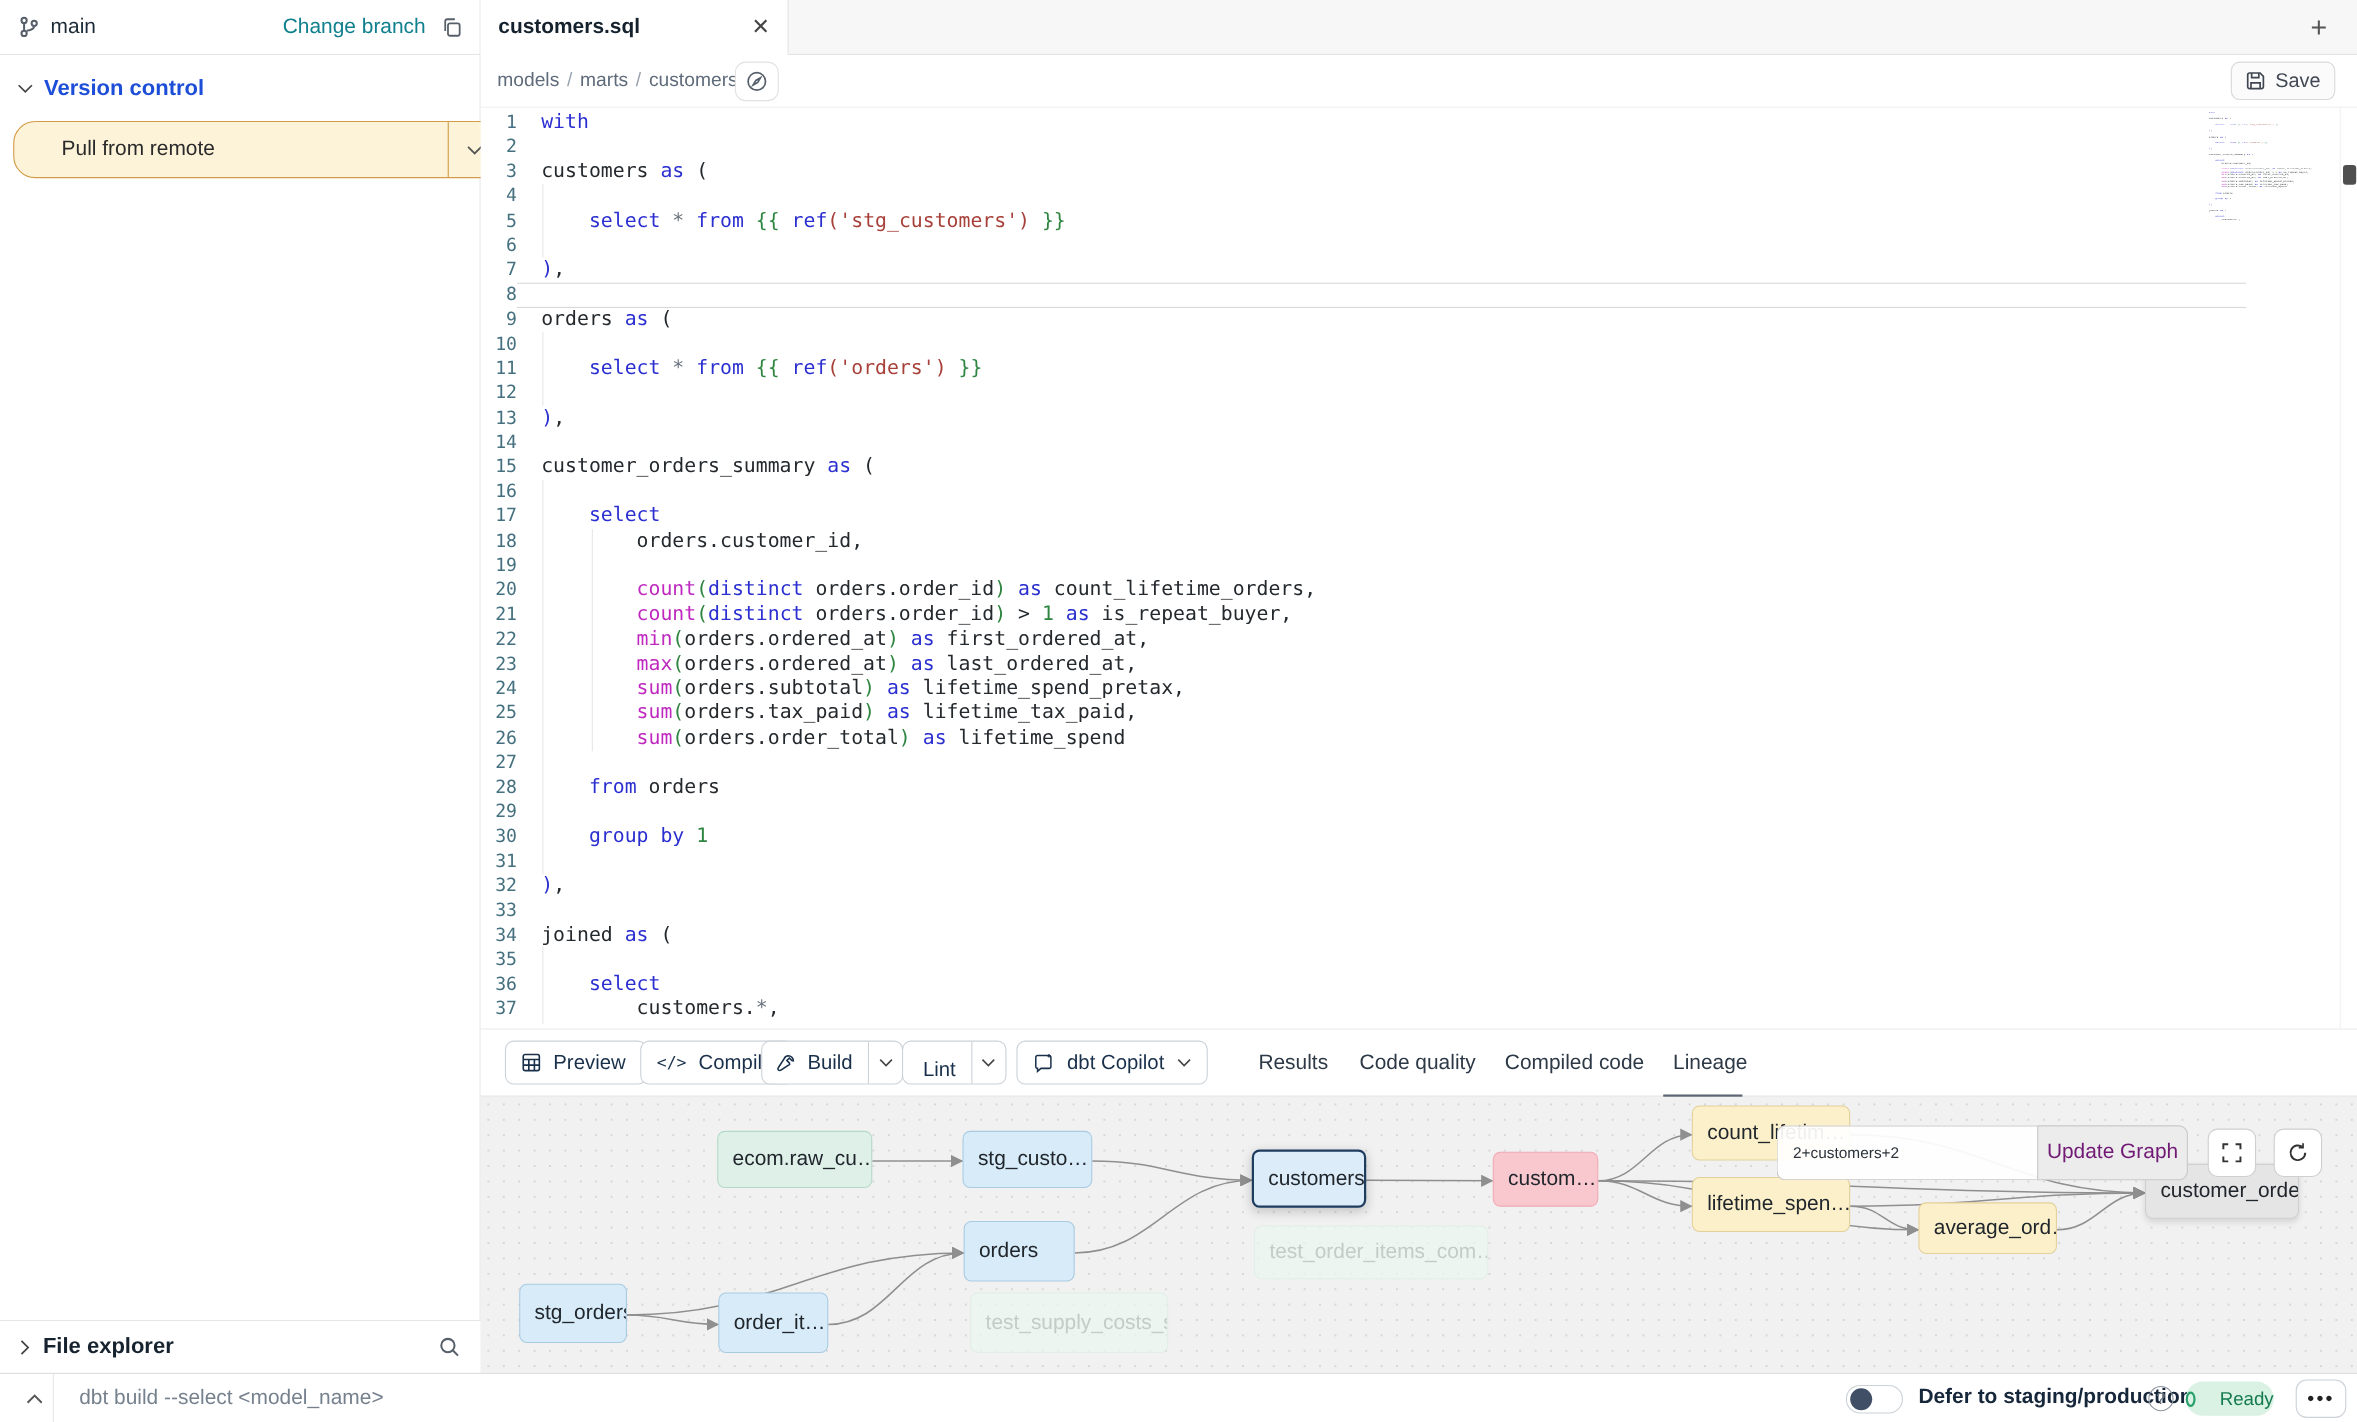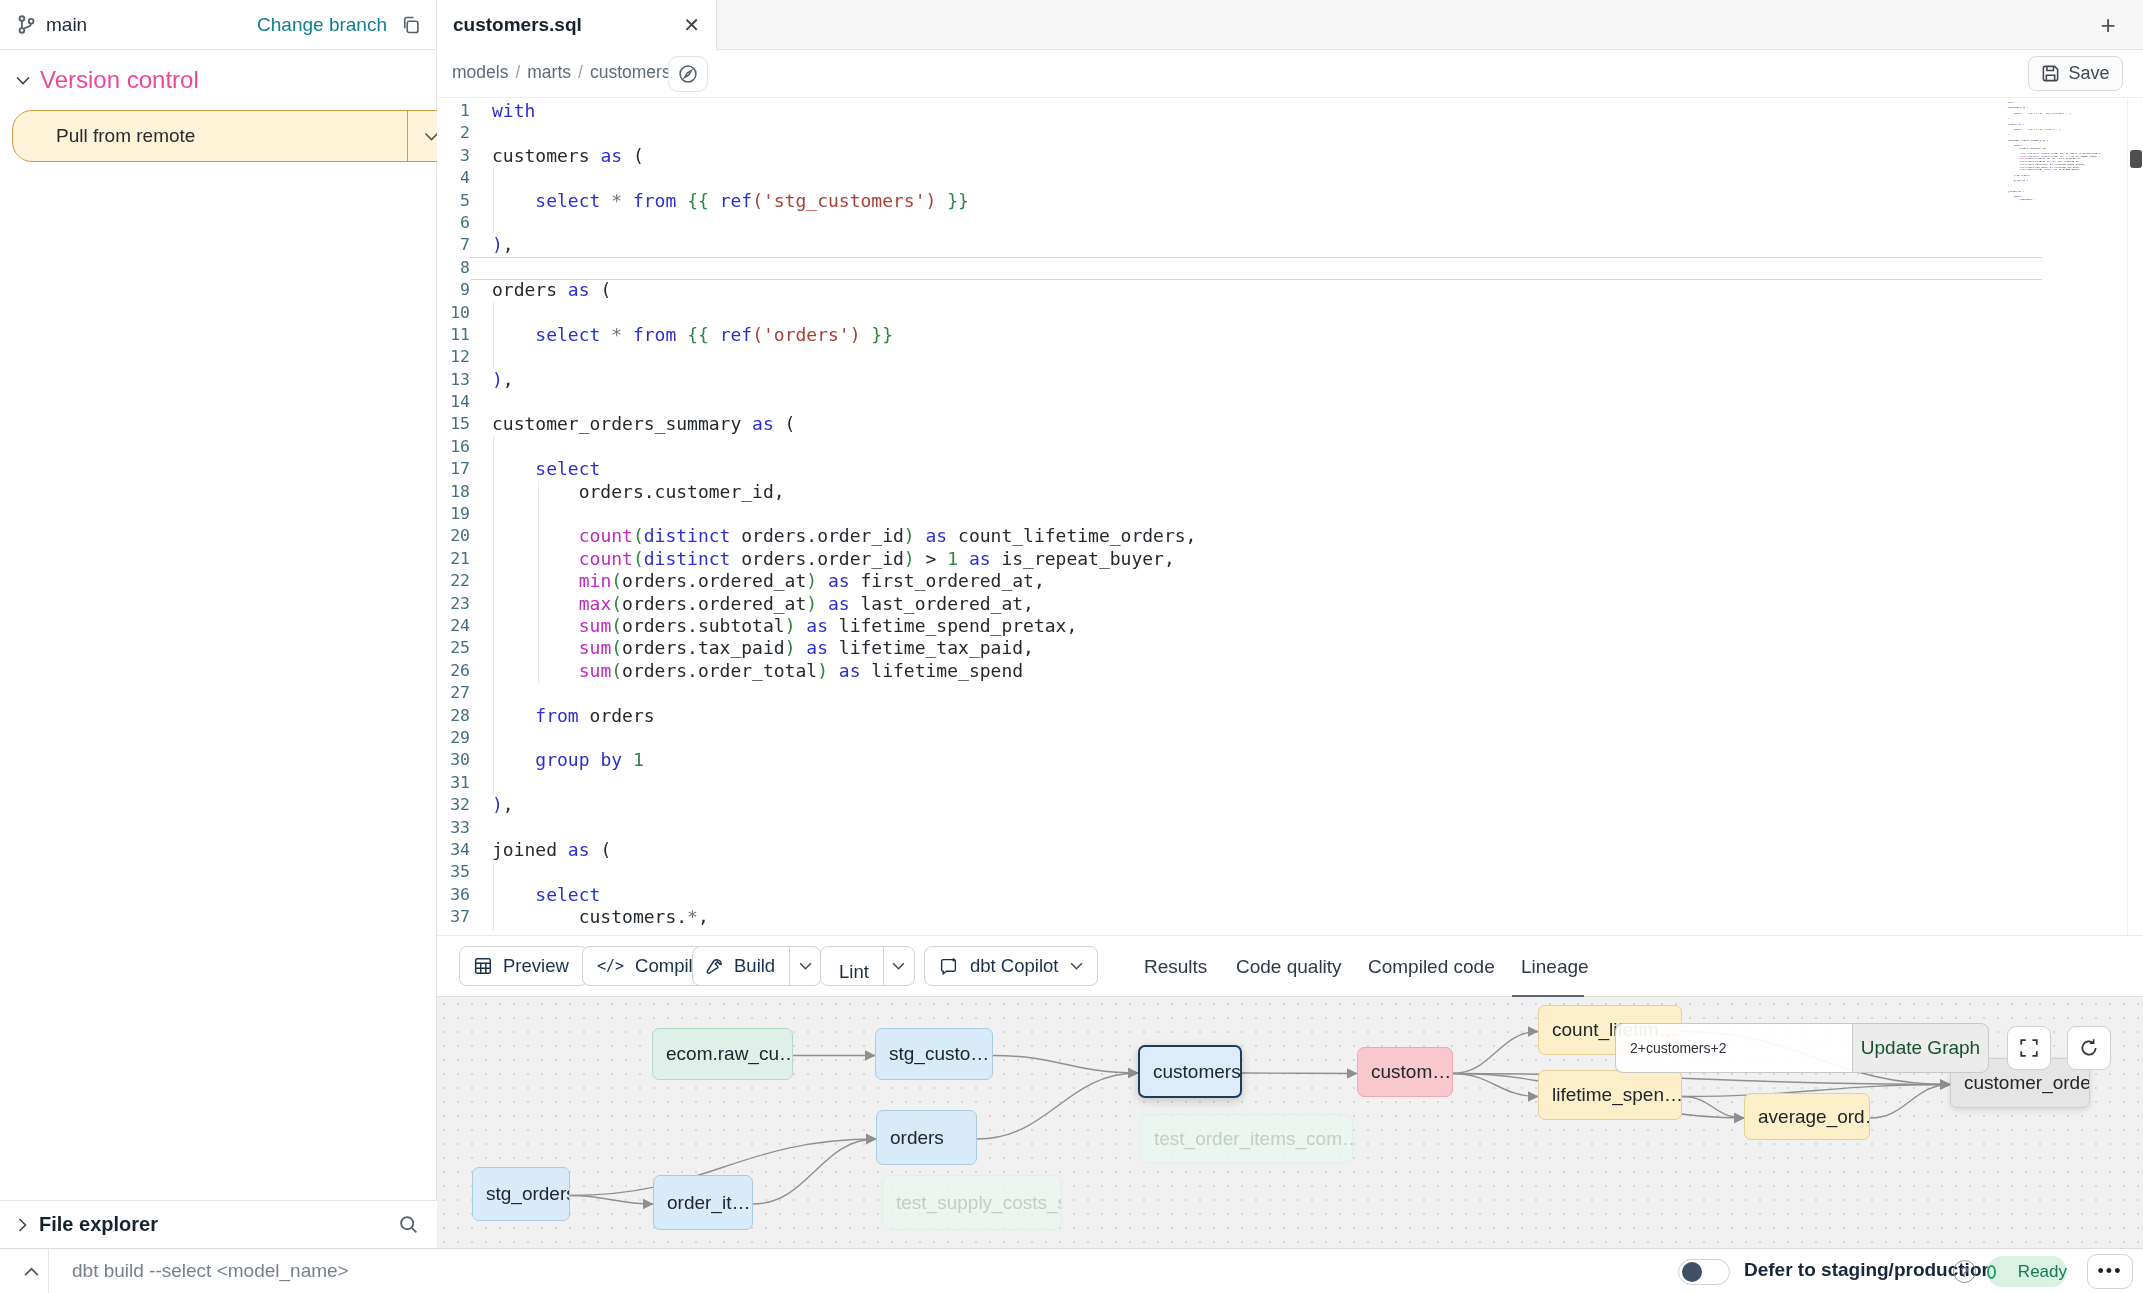--- a/index.html
+++ b/index.html
@@ -7,21 +7,21 @@
     font-family:"Liberation Sans", sans-serif; color:#16232f; }
   .abs { position:absolute; }
 
   
   #sidebar { left:0; top:0; width:437px; height:1248px; background:#fff; border-right:1px solid #e4e4e4; }
   #branch-row { left:0; top:0; width:437px; height:50px; border-bottom:1px solid #e6e6e6; display:flex; align-items:center; padding:0 16px; }
   #branch-name { margin-left:9px; font-size:19px; color:#1d2b38; }
   #change-branch { margin-left:auto; color:#11808e; font-size:19px; cursor:pointer; }
   #copy-branch { margin-left:14px; }
   #vc-header { left:0; top:62px; width:437px; height:36px; display:flex; align-items:center; padding:0 16px; }
-  #vc-title { margin-left:10px; font-size:24px; font-weight:400; color:#ec4899; }
+  #vc-title { margin-left:10px; font-size:20px; font-weight:700; color:#1d4ed8; }
   #pull-btn { left:12px; top:110px; width:444px; height:52px; background:#fdf3d8; border:1.5px solid #d29b48; border-radius:20px; display:flex; align-items:center;padding-left:23px; }
   #pull-label { padding-left:20px; font-size:19px; color:#2a2a2a; flex:1; }
   #pull-caret { width:48px; height:100%; border-left:1.5px solid #d29b48; display:flex; align-items:center; justify-content:center; }
   #file-explorer { left:0; top:1200px; width:437px; height:48px; border-top:1px solid #e6e6e6; display:flex; align-items:center; padding:0 18px; background:#fff; }
   #fe-title { margin-left:12px; font-size:20px; font-weight:700; }
   #fe-search { margin-left:auto; }
 
   
   #tabbar { left:437px; top:0; width:1706px; height:50px; background:#f7f7f8; border-bottom:1px solid #e3e3e3; }
   #tab-active { left:437px; top:0; width:280px; height:50px; background:#fff; border-right:1px solid #e3e3e3; display:flex; align-items:center; padding:0 16px; z-index:2; }
@@ -67,21 +67,21 @@
   .lnode { position:absolute; border-radius:7px; display:flex; align-items:center; padding:0 13px; font-size:19px; color:#20262c; border:1px solid transparent; overflow:hidden; white-space:nowrap; cursor:pointer; }
   .kind-model { background:#d7ebf8; border-color:#a9cbe2; }
   .kind-source { background:#def0e8; border-color:#b5d9c8; }
   .kind-selected { background:#dcedf9; border:2.5px solid #1d3c5e; box-shadow:0 3px 10px rgba(0,0,0,.18); }
   .kind-pink { background:#f9c7ce; border-color:#f0aab4; }
   .kind-metric { background:#fbf0c9; border-color:#e3d09a; }
   .kind-gray { background:#e5e5e5; border-color:#cfcfcf; box-shadow:0 2px 6px rgba(0,0,0,.12); }
   .kind-test { background:rgba(234,246,239,.75); border-color:#e2eee7; color:#c2cdc7; }
   #graph-selector { position:absolute; left:1178px; top:26px; height:50px; display:flex; z-index:5; }
   #selector-input { width:237px; height:50px; border:1px solid #c9c9c9; border-right:none; border-radius:8px 0 0 8px; background:rgba(255,255,255,.93); font-size:14px; color:#2b323a; padding:0 14px; font-family:"Liberation Sans",sans-serif; }
-  #update-graph { width:137px; height:50px; border:1px solid #c9c9c9; border-radius:0 8px 8px 0; background:#ececec; font-size:19px; color:#14532d; display:flex; align-items:center; justify-content:center; cursor:pointer; }
+  #update-graph { width:137px; height:50px; border:1px solid #c9c9c9; border-radius:0 8px 8px 0; background:#ececec; font-size:19px; color:#701a75; display:flex; align-items:center; justify-content:center; cursor:pointer; }
   .sq-btn { position:absolute; top:29px; width:44px; height:44px; background:#fff; border:1px solid #cfcfcf; border-radius:9px; display:flex; align-items:center; justify-content:center; cursor:pointer; z-index:5; }
 
   
   #statusbar { left:0; top:1248px; width:2143px; height:45px; background:#fff; border-top:1px solid #dcdcdc; }
   #sb-collapse { position:absolute; left:18px; top:10px; width:26px; height:26px; display:flex; align-items:center; justify-content:center; cursor:pointer; }
   #sb-divider { position:absolute; left:48px; top:0; width:1px; height:45px; background:#e6e6e6; }
   #sb-command { position:absolute; left:72px; top:11px; font-size:19px; color:#76818e; }
   #toggle { position:absolute; left:1678px; top:10px; width:52px; height:26px; border:1px solid #cbd1d6; border-radius:14px; background:#fff; cursor:pointer; }
   #toggle-knob { position:absolute; left:3px; top:2px; width:20px; height:20px; border-radius:50%; background:#404f66; }
   #defer-label { position:absolute; left:1744px; top:10px; font-size:19px; font-weight:700; color:#17273b; }

